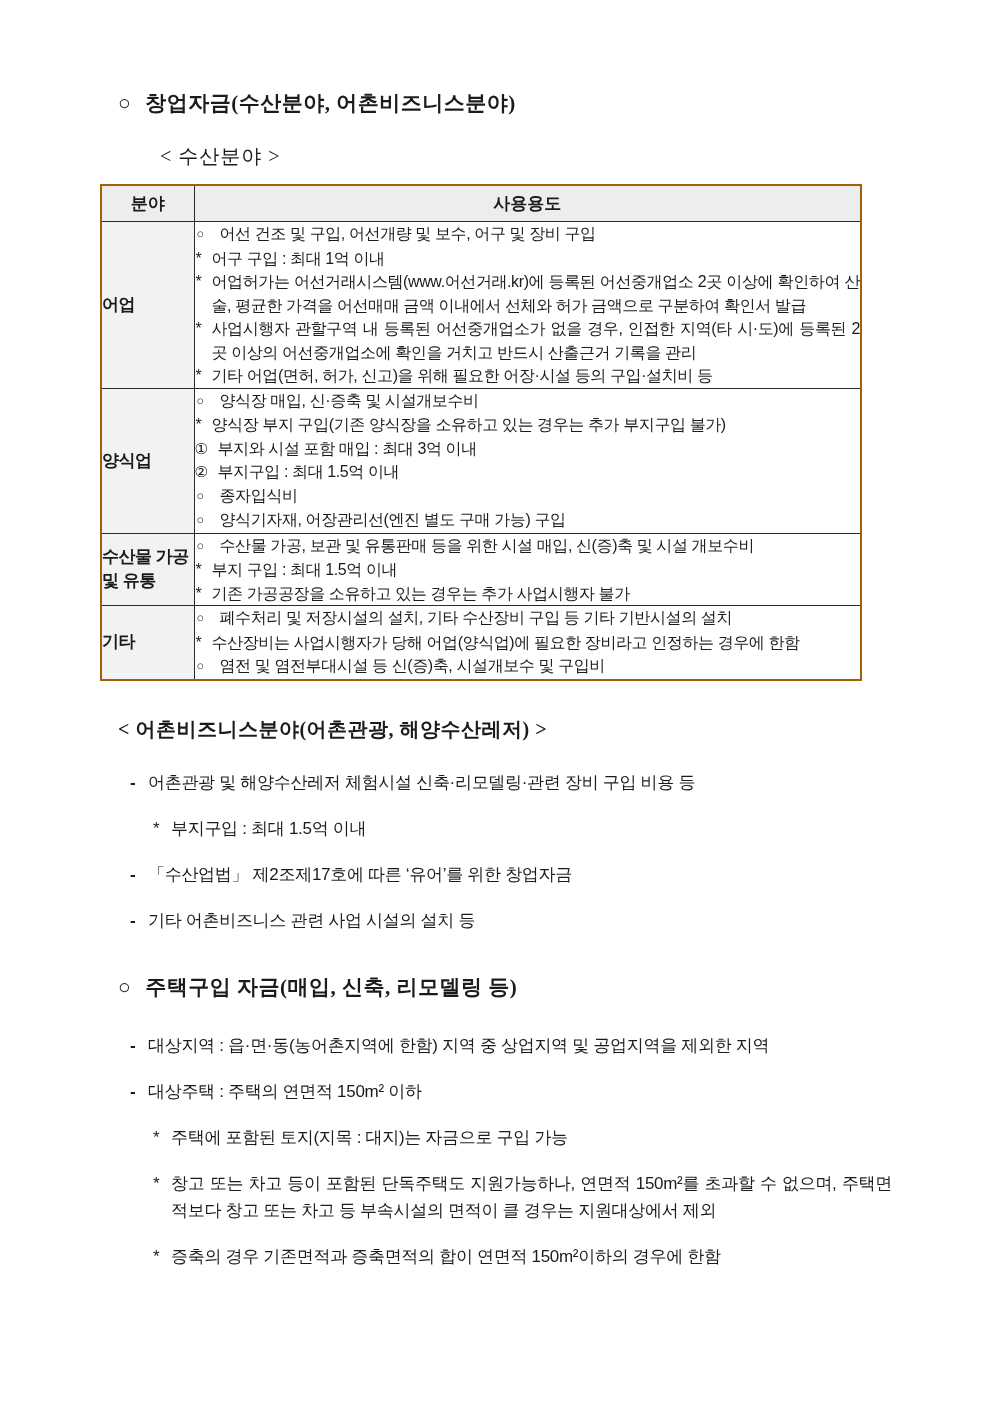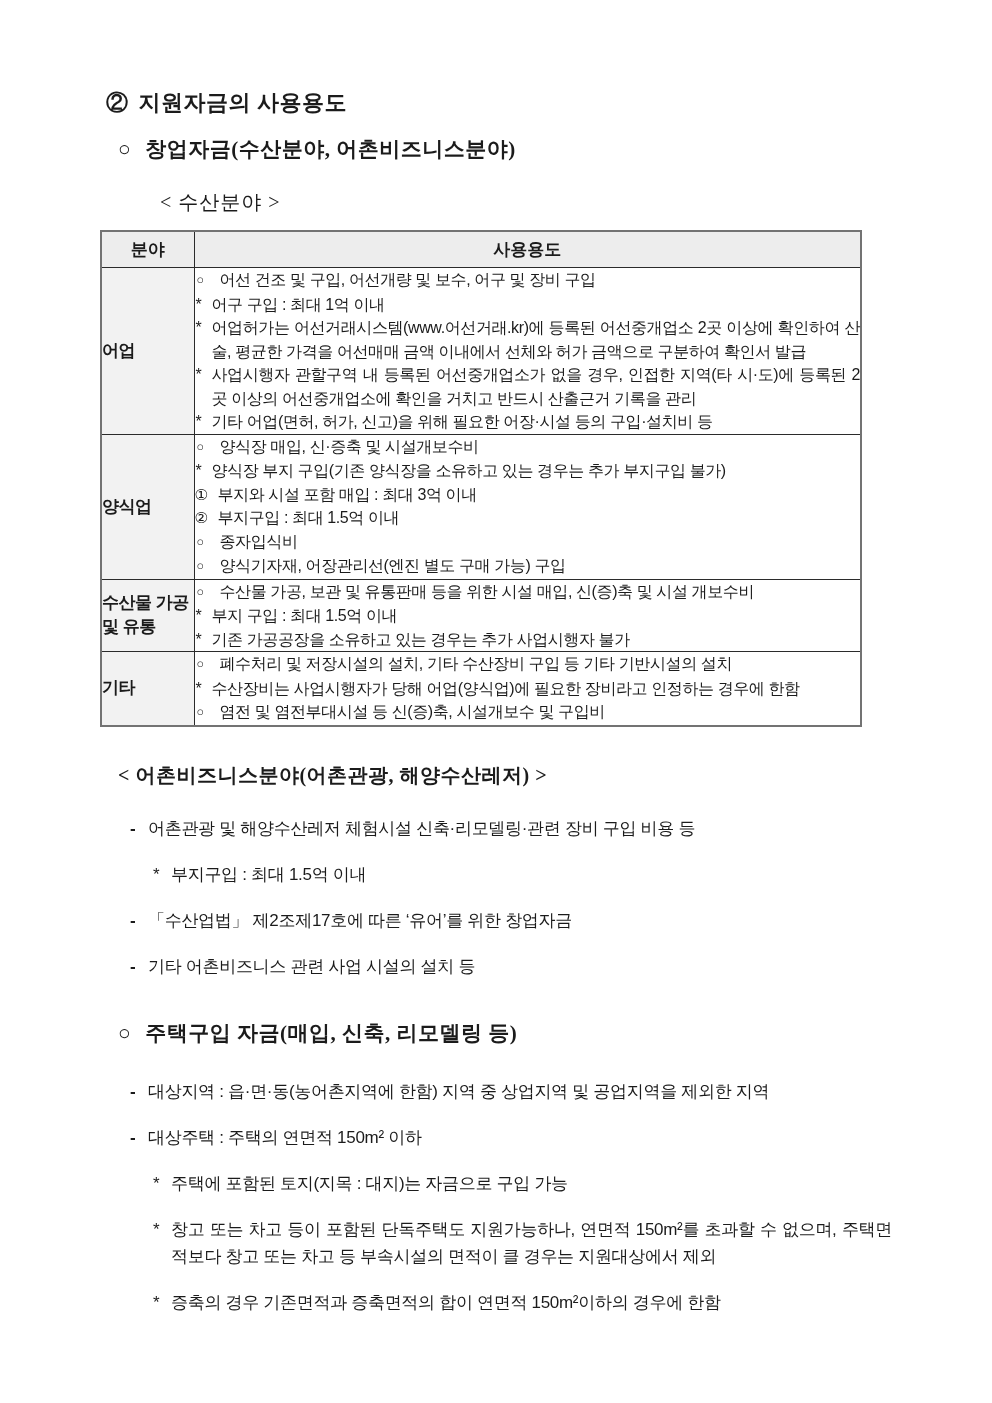--- a/index.html
+++ b/index.html
@@ -36,21 +36,21 @@
   .h2-house{
     font-size:21px;font-weight:700;letter-spacing:0.5px;
     margin:38px 0 30px 18px;line-height:30px;
   }
   .h2-house .circle{margin-right:14px;}
   
   table.usage{
     border-collapse:collapse;
     width:762px;
     table-layout:fixed;
-    border:2px solid #737373;
+    border:2px solid #a16207;
     font-size:16px;
     letter-spacing:-0.4px;
   }
   table.usage col.c1{width:93px;}
   table.usage th,table.usage td{
     border:1px solid #2b2b2b;
     vertical-align:middle;
     padding:0;
   }
   table.usage thead th{
@@ -92,23 +92,20 @@
   .sec-list .item{margin:0 0 19px 30px;line-height:27px;}
   .sec-list .item.ind{margin-left:52px;}
   .sec-list .mk-dash > .marker{width:18px;}
   .sec-list .mk-star > .marker{width:19px;}
 </style>
 </head>
 <body>
 
 <div class="page">
 
-  <div class="h1 h-serif">
-    <span class="num">②</span><span>지원자금의 사용용도</span>
-  </div>
 
   <div class="h2 h-serif">
     <span class="circle">○</span><span>창업자금(수산분야, 어촌비즈니스분야)</span>
   </div>
 
   <div class="h3-fishery h-serif">&lt; 수산분야 &gt;</div>
 
   <table class="usage">
     <colgroup>
         <col class="c1">

